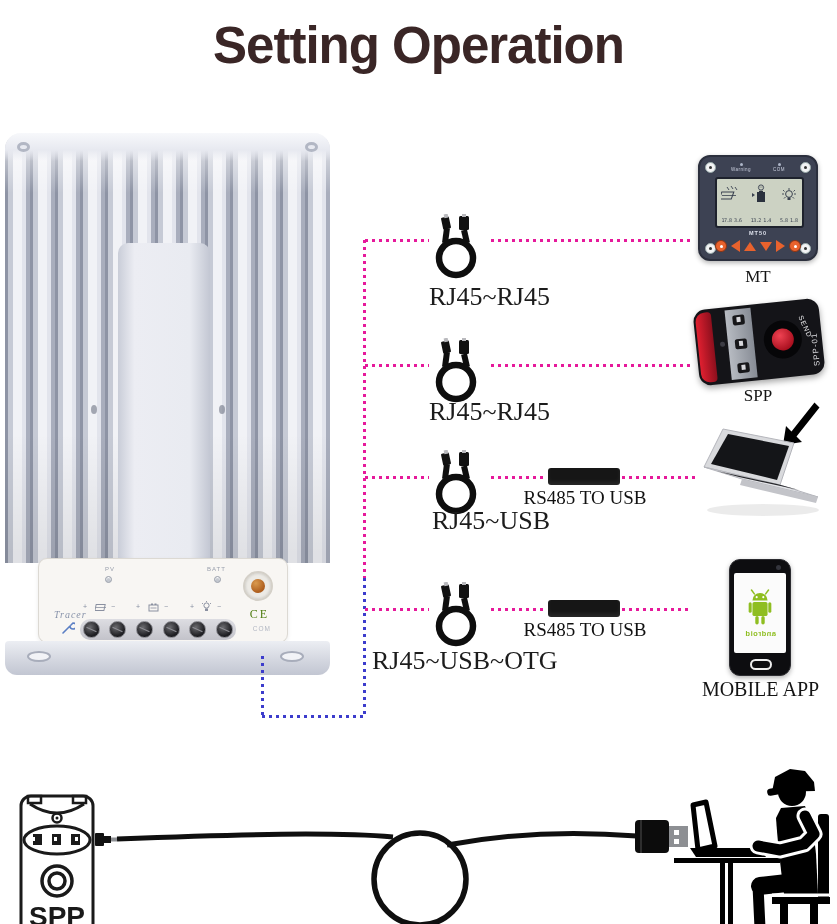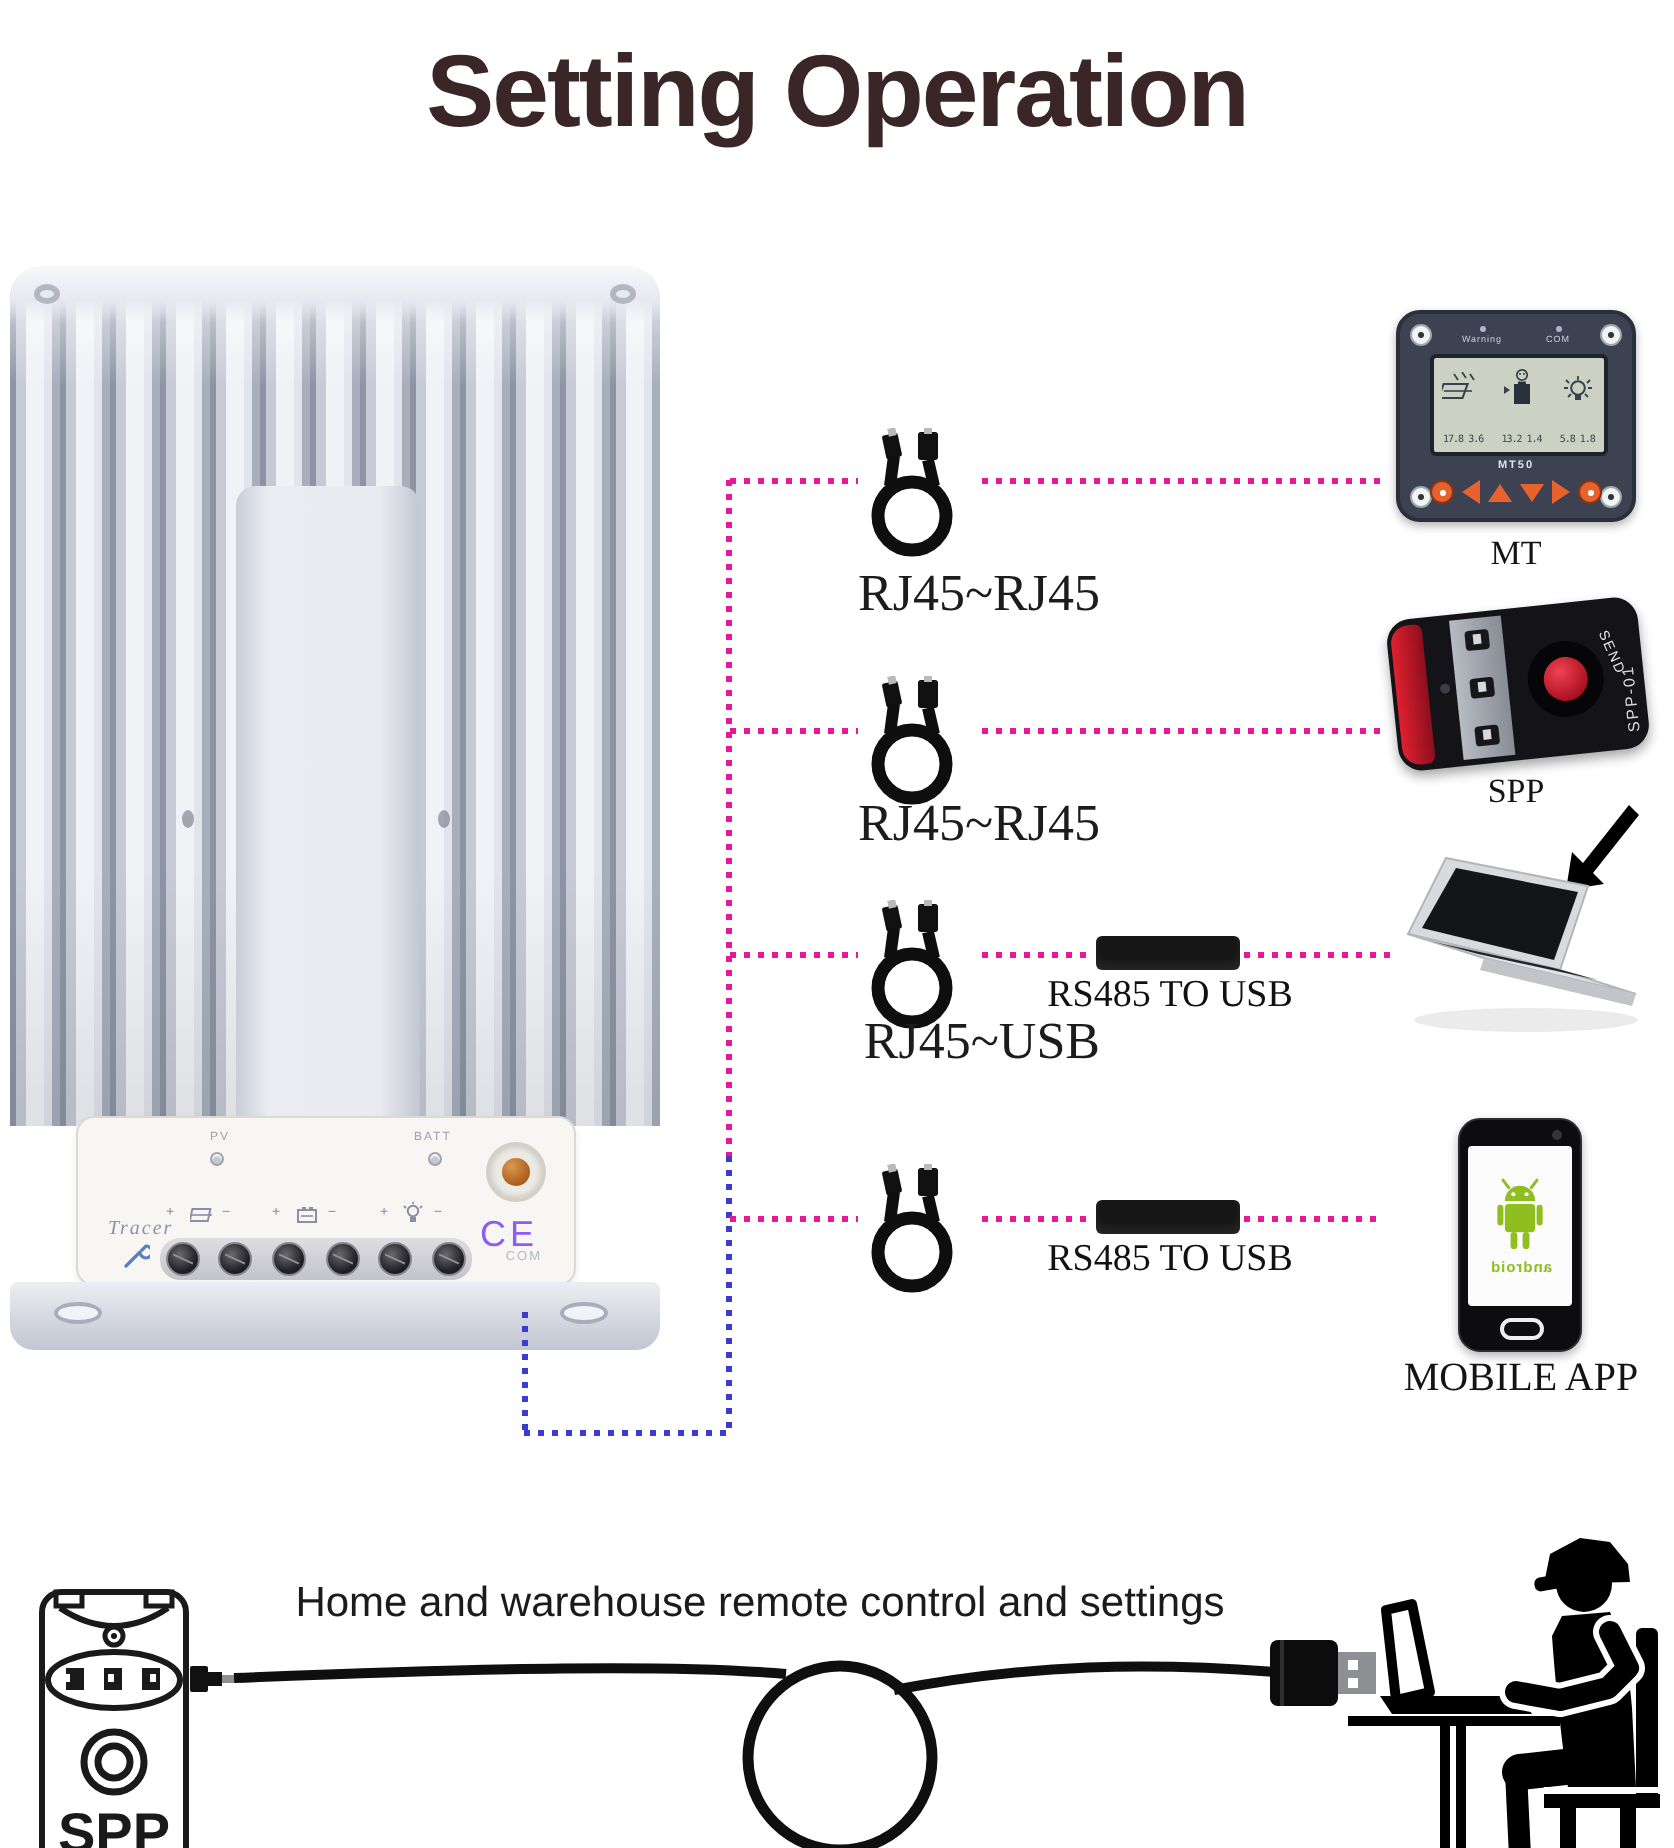--- a/index.html
+++ b/index.html
@@ -45,22 +45,22 @@
   .pwrbtn::after{content:"";position:absolute;left:6px;top:6px;width:14px;height:14px;border-radius:50%;
     background:radial-gradient(circle at 35% 30%,#d99a4e,#ad5d1d 70%);}
   .brand{position:absolute;left:15px;top:50px;font-size:10px;color:#8893aa;
     font-family:"Liberation Serif",serif;font-style:italic;letter-spacing:1px;}
   .termstrip{position:absolute;left:41px;top:60px;width:156px;height:21px;border-radius:10px;
     background:linear-gradient(180deg,#dddde2,#c3c3ca);}
   .screw{position:absolute;top:2px;width:17px;height:17px;border-radius:50%;
     background:radial-gradient(circle at 40% 35%,#6a6a6e,#1f1f23 65%);border:1px solid #86868c;}
   .screw::after{content:"";position:absolute;left:2px;top:7px;width:11px;height:1px;background:#8e8e94;transform:rotate(25deg);}
   .polrow{position:absolute;top:44px;font-size:7px;color:#868ea0;}
-  .cemark{position:absolute;right:18px;top:48px;font-size:18px;color:#8b5cf6;
-    font-family:Liberation Sans, sans-serif;letter-spacing:2px;}
+  .cemark{position:absolute;right:18px;top:48px;font-size:12px;color:#4d7c0f;
+    font-family:Liberation Serif, serif;letter-spacing:2px;}
   .comtxt{position:absolute;right:16px;top:66px;font-size:6.5px;color:#b3b8c3;letter-spacing:1px;}
 
   
   .dash-h{position:absolute;height:3px;
     background-image:repeating-linear-gradient(90deg,var(--pink) 0 3px,transparent 3px 7px);}
   .dash-v{position:absolute;width:3px;
     background-image:repeating-linear-gradient(180deg,var(--pink) 0 3px,transparent 3px 7px);}
   .dash-h.blue{background-image:repeating-linear-gradient(90deg,var(--blue) 0 3px,transparent 3px 7px);}
   .dash-v.blue{background-image:repeating-linear-gradient(180deg,var(--blue) 0 3px,transparent 3px 7px);}
 
@@ -253,20 +253,21 @@
     <rect x="30" y="2" width="10" height="14" rx="1.5" fill="#111"></rect>
     <rect x="33" y="0" width="4" height="3" fill="#b9b9bd"></rect>
     <line x1="18" y1="14" x2="16" y2="29" stroke="#0e0e0e" stroke-width="6"></line>
     <line x1="35" y1="16" x2="38" y2="29" stroke="#0e0e0e" stroke-width="6"></line>
     <circle cx="27" cy="44" r="17" fill="none" stroke="#0e0e0e" stroke-width="6.5"></circle>
   </svg>
 
   <div class="rowlabel" style="left:380px;top:266px;width:170px;">RJ45~RJ45</div>
   <div class="rowlabel" style="left:380px;top:381px;width:170px;">RJ45~RJ45</div>
   <div class="rowlabel" style="left:380px;top:490px;width:170px;">RJ45~USB</div>
+  <div class="rowlabel" style="left:372px;top:630px;width:185px;">RJ45~USB~OTG</div>
 
   <div class="adapter" style="left:548px;top:452px;"></div>
   <div class="adlabel" style="left:515px;top:471px;">RS485 TO USB</div>
   <div class="adapter" style="left:548px;top:584px;"></div>
   <div class="adlabel" style="left:515px;top:603px;">RS485 TO USB</div>
 
   <div class="mt">
     <div class="mtscrew" style="left:5px;top:5px;"></div>
     <div class="mtscrew" style="right:5px;top:5px;"></div>
     <div class="mtscrew" style="left:5px;bottom:5px;"></div>
@@ -364,21 +365,20 @@
         <rect x="26.8" y="14" width="3.2" height="11" rx="1.6" fill="#8fbe21"></rect>
         <rect x="13" y="28.5" width="3.6" height="9" rx="1.8" fill="#8fbe21"></rect>
         <rect x="19.4" y="28.5" width="3.6" height="9" rx="1.8" fill="#8fbe21"></rect>
       </svg>
       <div class="android-word">android</div>
     </div>
     <div class="phone-home"></div>
   </div>
   <div class="devlabel" style="left:688px;top:662px;width:145px;font-size:20px;">MOBILE APP</div>
 
-  <div class="caption">Home and warehouse remote control and settings</div>
 
   <svg width="80" height="150" viewBox="0 0 80 150" style="position:absolute;left:18px;top:772px;">
     <rect x="3" y="8" width="72" height="138" rx="10" fill="none" stroke="#1a1a1a" stroke-width="3"></rect>
     <rect x="10" y="8" width="13" height="7" fill="none" stroke="#1a1a1a" stroke-width="2.5"></rect>
     <rect x="55" y="8" width="13" height="7" fill="none" stroke="#1a1a1a" stroke-width="2.5"></rect>
     <path d="M12,16 Q39,34 66,16" fill="none" stroke="#1a1a1a" stroke-width="3"></path>
     <circle cx="39" cy="30" r="4.5" fill="none" stroke="#1a1a1a" stroke-width="2.5"></circle>
     <circle cx="39" cy="30" r="1.5" fill="#1a1a1a"></circle>
     <ellipse cx="39" cy="52" rx="33" ry="14" fill="none" stroke="#1a1a1a" stroke-width="3"></ellipse>
     <rect x="15" y="46" width="9" height="11" fill="#1a1a1a"></rect>

